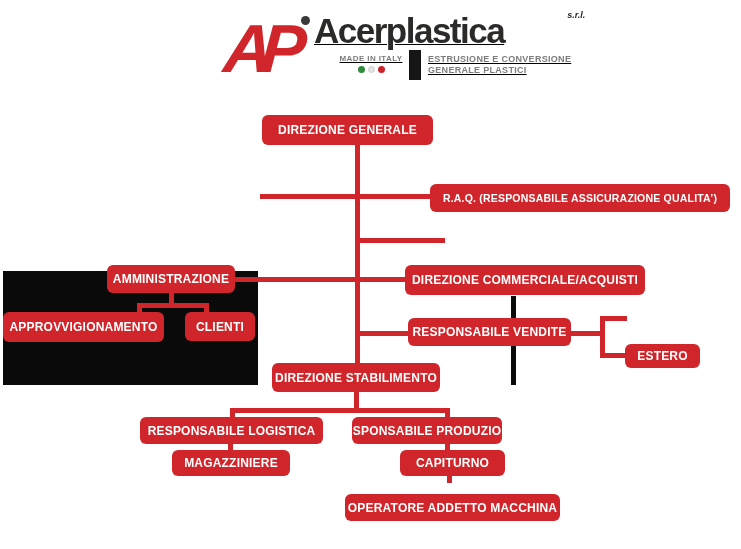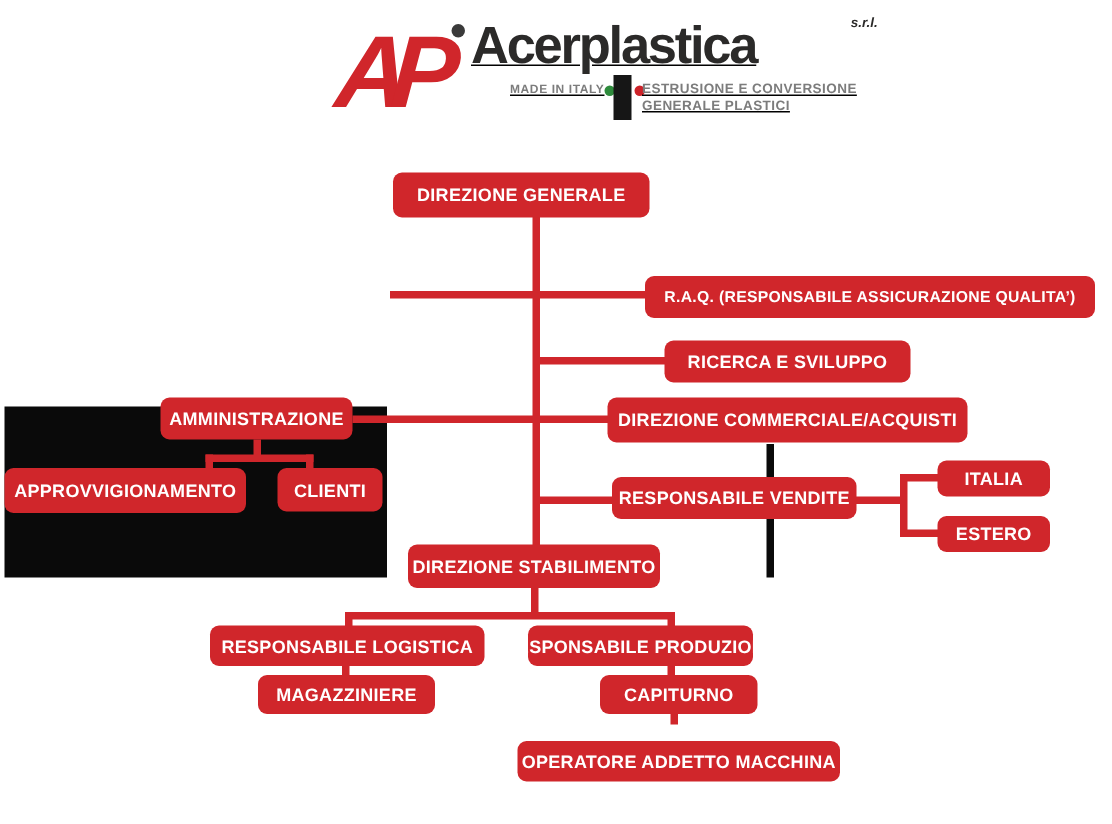--- a/index.html
+++ b/index.html
@@ -33,21 +33,21 @@
   .wordmark-row { position:relative; height:44px; }
   .wordmark {
     font-weight:bold; font-size:35px; line-height:46px; color:var(--dark);
     letter-spacing:-1.5px;
   }
   .srl {
     position:absolute; right:-14px; top:2px; font-size:9px; font-weight:bold;
     font-style:italic; color:var(--dark); letter-spacing:0;
   }
   .tagline { display:flex; align-items:flex-start; margin-left:26px; margin-top:2px; }
-  .madein { display:flex; flex-direction:row; align-items:center; width:62px; }
+  .madein { display:flex; flex-direction:column; align-items:center; width:62px; }
   .madein-text {
     font-size:8px; font-weight:bold; color:var(--gray); letter-spacing:.4px;
     white-space:nowrap;
   }
   .flags { display:flex; gap:3px; margin-top:3px; }
   .dot { width:7px; height:7px; border-radius:50%; display:inline-block; }
   .dot.g { background:var(--flag_green); }
   .dot.w { background:var(--flag_white); border:1px solid #cfcfcf; }
   .dot.r { background:var(--flag_red); }
   .divider { width:12px; height:30px; background:#161616; margin:-4px 7px 0 7px; }
@@ -121,27 +121,25 @@
   <div class="line" style="left:354px; top:392px; width:5px; height:19px;"></div>
   <div class="line" style="left:230px; top:408px; width:220px; height:5px;"></div>
   <div class="line" style="left:230px; top:408px; width:5px; height:10px;"></div>
   <div class="line" style="left:445px; top:408px; width:5px; height:10px;"></div>
   <div class="line" style="left:228px; top:443px; width:5px; height:8px;"></div>
   <div class="line" style="left:445px; top:443px; width:5px; height:8px;"></div>
   <div class="line" style="left:447px; top:475px; width:5px; height:8px;"></div>
 
   <div class="node" style="left:262px; top:115px; width:171px; height:30px;">DIREZIONE GENERALE</div>
   <div class="node small" style="left:430px; top:184px; width:300px; height:28px;">R.A.Q. (RESPONSABILE ASSICURAZIONE QUALITA’)</div>
-  <div class="node" style="left:443px; top:227px; width:164px; height:28px;">RICERCA E SVILUPPO</div>
   <div class="node" style="left:107px; top:265px; width:128px; height:28px;">AMMINISTRAZIONE</div>
   <div class="node" style="left:3px; top:312px; width:161px; height:30px;">APPROVVIGIONAMENTO</div>
   <div class="node" style="left:405px; top:265px; width:240px; height:30px;">DIREZIONE COMMERCIALE/ACQUISTI</div>
   <div class="node" style="left:185px; top:312px; width:70px; height:29px;">CLIENTI</div>
   <div class="node" style="left:408px; top:318px; width:163px; height:28px;">RESPONSABILE VENDITE</div>
-  <div class="node" style="left:625px; top:307px; width:75px; height:24px;">ITALIA</div>
   <div class="node" style="left:625px; top:344px; width:75px; height:24px;">ESTERO</div>
   <div class="node" style="left:272px; top:363px; width:168px; height:29px;">DIREZIONE STABILIMENTO</div>
   <div class="node" style="left:140px; top:417px; width:183px; height:27px;">RESPONSABILE LOGISTICA</div>
   <div class="node" style="left:352px; top:417px; width:150px; height:27px;">RESPONSABILE PRODUZIONE</div>
   <div class="node" style="left:172px; top:450px; width:118px; height:26px;">MAGAZZINIERE</div>
   <div class="node" style="left:400px; top:450px; width:105px; height:26px;">CAPITURNO</div>
   <div class="node" style="left:345px; top:482px; width:215px; height:27px;margin-top:12px;">OPERATORE ADDETTO MACCHINA</div>
 
 </div>
 

